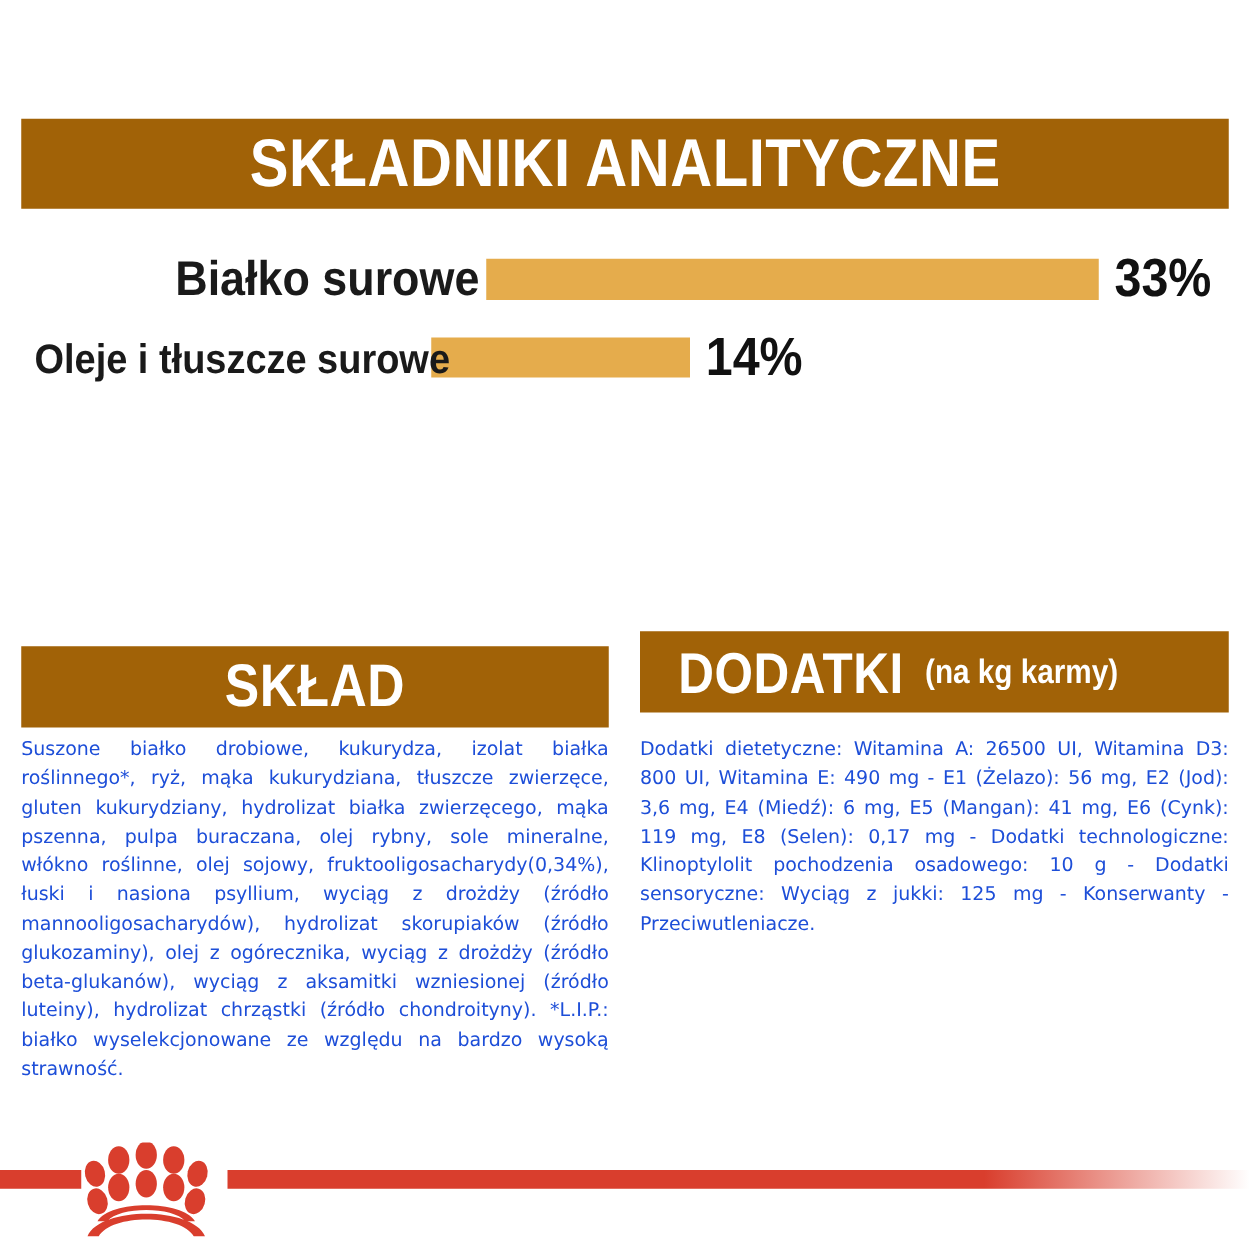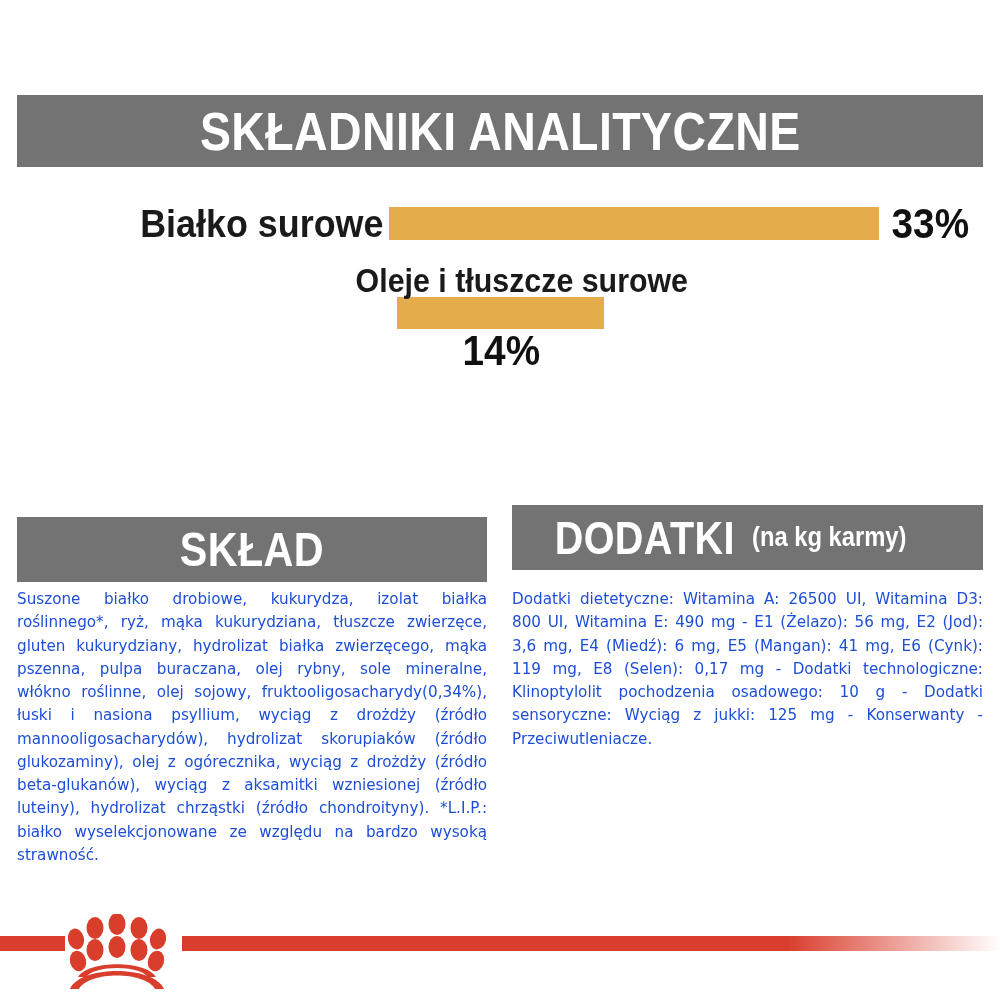--- a/index.html
+++ b/index.html
@@ -10,21 +10,21 @@
     width: 1000px;
     height: 1000px;
     background: #ffffff;
     font-family: "Liberation Sans", sans-serif;
     overflow: hidden;
     position: relative;
   }
 
   
   .band {
-    background: #737373;
+    background: #a16207;
     display: flex;
     align-items: center;
     justify-content: center;
     box-sizing: border-box;
   }
   .band-title {
     color: #ffffff;
     font-family: "Liberation Sans Narrow", "Liberation Sans", sans-serif;
     font-weight: bold;
     letter-spacing: 0.5px;
@@ -86,21 +86,21 @@
     padding-left: 14px;
     transform: scaleX(0.90);
     transform-origin: left center;
   }
 
   #row-0 { top: 4px; height: 46px; padding-left: 44px; }
   #row-0 .chart-label { font-size: 39px; }
   #row-0 .chart-bar  { width: 490px; height: 33px; }
   #row-0 .chart-value { font-size: 43px; }
 
-  #row-1 { top: 68px; height: 44px; flex-direction: column; }
+  #row-1 { top: 68px; height: 44px; }
   #row-1 .chart-label { font-size: 33px; }
   #row-1 .chart-bar  { width: 207px; height: 32px; }
   #row-1 .chart-value { font-size: 43px; }
 
   #row-2 { top: 128px; height: 44px; }
   #row-2 .chart-label { font-size: 36px; }
   #row-2 .chart-bar  { width: 27px; height: 32px; }
   #row-2 .chart-value { font-size: 43px; }
 
   
@@ -114,21 +114,21 @@
   }
   #composition-header .band-title { font-size: 48px; }
 
   #additives-header {
     position: absolute;
     left: 512px;
     top: 505px;
     width: 471px;
     height: 65px;
     justify-content: flex-start;
-    padding-left: 28px;
+    padding-left: 16px;
   }
   #additives-header .band-title { font-size: 46px; }
   #additives-header .band-sub {
     color: #ffffff;
     font-family: "Liberation Sans Narrow", "Liberation Sans", sans-serif;
     font-weight: bold;
     font-size: 27px;
     white-space: nowrap;
     transform: scaleX(0.88);
     transform-origin: left center;

